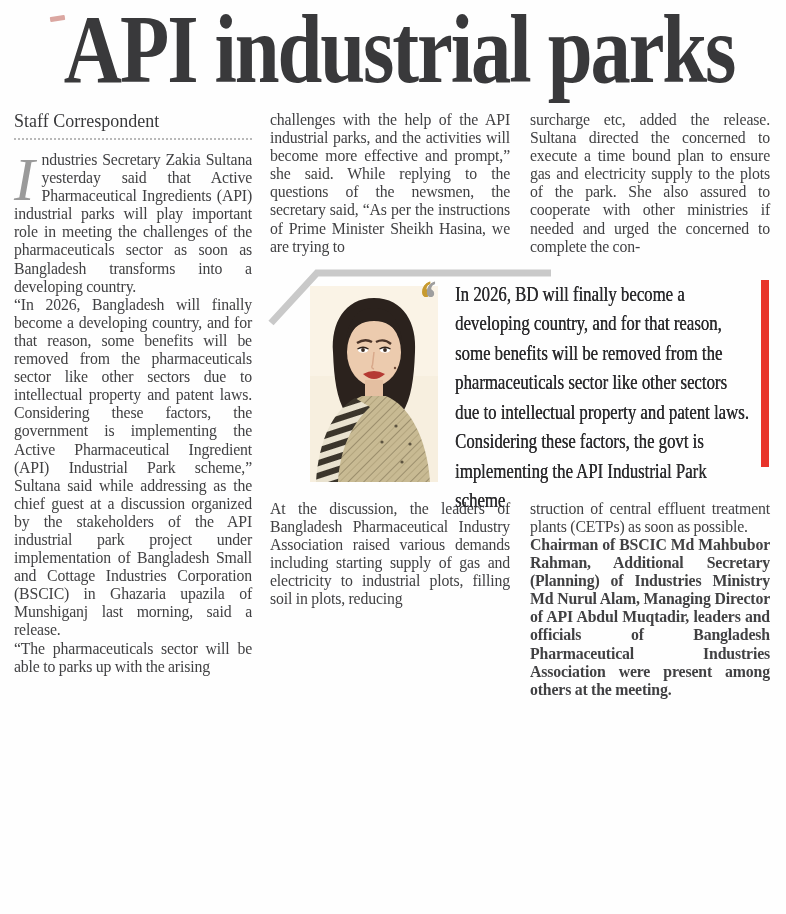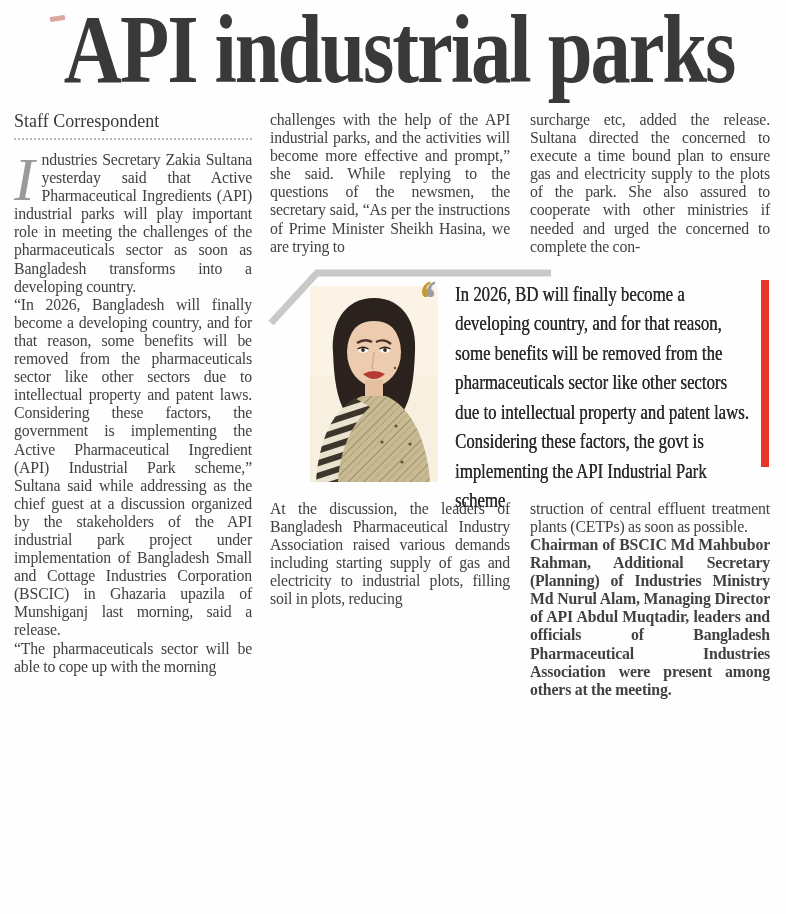--- a/index.html
+++ b/index.html
@@ -73,21 +73,21 @@
   <h1 class="headline">
     <div class="hl-row"><span class="hl-line">API industrial parks</span></div>
   </h1>
 
   <div class="body">
 
     <div class="col-1">
       <div class="byline">Staff Correspondent</div>
       <p class="para"><span class="dropcap">I</span><span>ndustries Secretary Zakia Sultana yesterday said that Active Pharmaceutical Ingredients (API) industrial parks will play important role in meeting the challenges of the pharmaceuticals sector as soon as Bangladesh transforms into a developing country.</span></p>
       <p class="para">“In 2026, Bangladesh will finally become a developing country, and for that reason, some benefits will be removed from the pharmaceuticals sector like other sectors due to intellectual property and patent laws. Considering these factors, the government is implementing the Active Pharmaceutical Ingredient (API) Industrial Park scheme,” Sultana said while addressing as the chief guest at a discussion organized by the stakeholders of the API industrial park project under implementation of Bangladesh Small and Cottage Industries Corporation (BSCIC) in Ghazaria upazila of Munshiganj last morning, said a release.</p>
-      <p class="para">“The pharmaceuticals sector will be able to cope up with the morning</p>
+      <p class="para">“The pharmaceuticals sector will be able to parks up with the arising</p>
     </div>
 
     <div class="right-area">
 
       <div class="row top-row">
         <div class="colx">
           <p class="para">challenges with the help of the API industrial parks, and the activities will become more effective and prompt,” she said.  While replying to the questions of the newsmen, the secretary said, “As per the instructions of Prime Minister Sheikh Hasina, we are trying to</p>
         </div>
         <div class="colx">
           <p class="para">surcharge etc, added the release. Sultana directed the concerned to execute a time bound plan to ensure gas and electricity supply to the plots of the park. She also assured to cooperate with other ministries if needed and urged the concerned to complete the con-</p>

